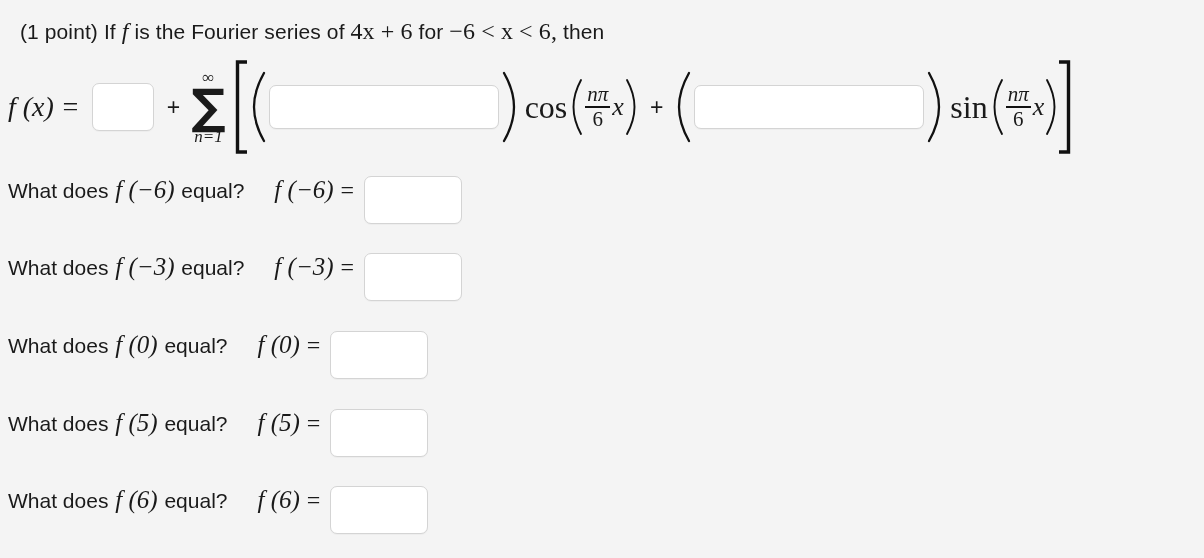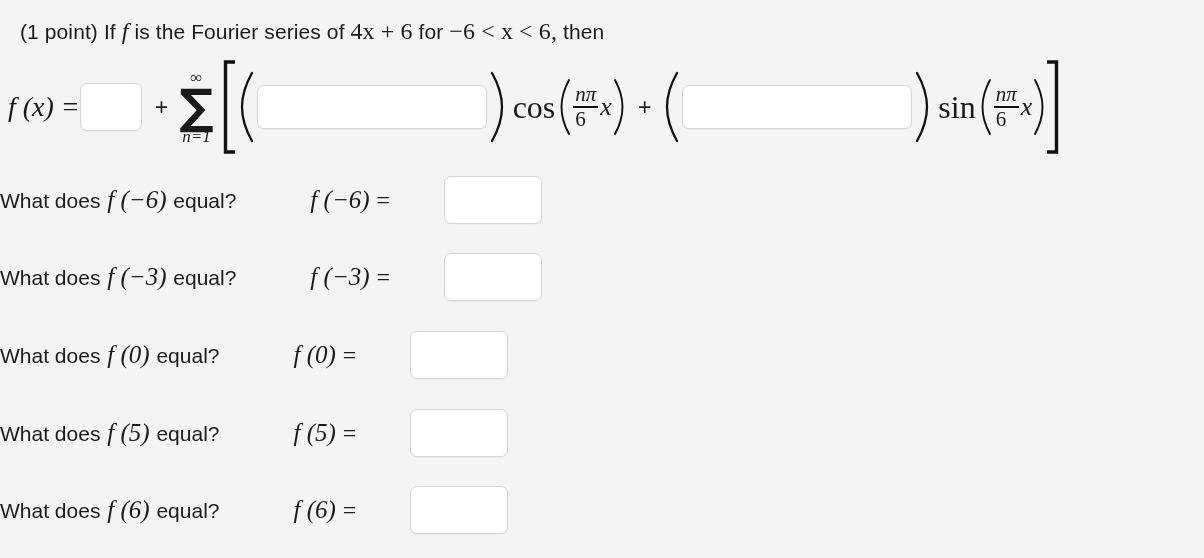--- a/index.html
+++ b/index.html
@@ -64,20 +64,21 @@
     display: flex;
     align-items: center;
     white-space: nowrap;
   }
   #formula-row > * { flex: 0 0 auto; }
 
   .fx-label {
     font-family: "Liberation Serif", serif;
     font-style: italic;
     font-size: 28px;
+    margin-right: 12px;
   }
   .plus-sign {
     font-family: "Liberation Sans", sans-serif;
     font-size: 23px;
     margin: 0 11px 0 13px;
   }
 
   
   .sigma-block {
     display: inline-flex;
@@ -109,21 +110,21 @@
   
   .delim { display: inline-block; vertical-align: middle; }
   .delim svg { display: block; }
 
   .paren-med { margin: 0 2px; }
 
   
   .frac {
     display: inline-flex;
     flex-direction: column;
-    align-items: flex-start;
+    align-items: center;
     justify-content: center;
     vertical-align: middle;
     line-height: 1.02;
     margin: 0 1px;
     font-family: "Liberation Serif", serif;
   }
   .frac .num {
     font-style: italic;
     font-size: 21px;
     padding: 0 2px 1px 2px;
@@ -147,26 +148,24 @@
   .xvar {
     font-family: "Liberation Serif", serif;
     font-style: italic;
     font-size: 26px;
     margin-left: 1px;
   }
 
   
   .qrow {
     position: absolute;
-    left: 0;
+    left: 8px;
     display: flex;
-    align-items: center;
     white-space: nowrap;
     height: 48px;
-    gap: 44px;
   }
   .qtext {
     font-size: 21px;
     font-family: "Liberation Sans", sans-serif;
     display: inline-flex;
     align-items: baseline;
   }
   .qtext .fn {
     font-family: "Liberation Serif", serif;
     font-style: italic;

